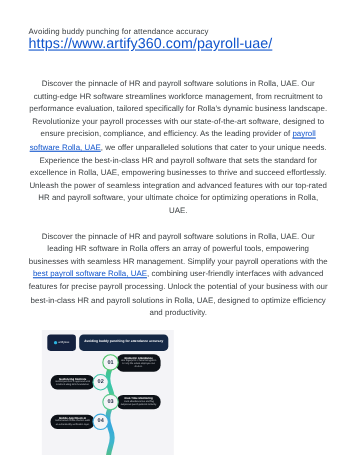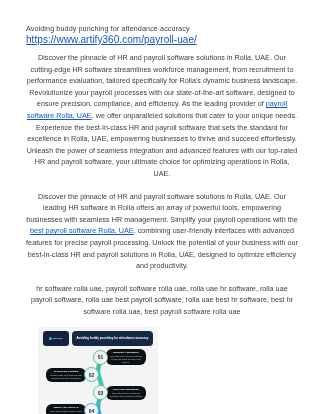--- a/index.html
+++ b/index.html
@@ -22,25 +22,25 @@
     padding: 24px 22px 0 26px;
   }
   .doc-title {
     font-size: 7.2px;
     line-height: 10px;
     color: #3c4043;
     letter-spacing: 0.1px;
     margin: 0 0 1px 0;
   }
   .doc-url {
-    font-size: 10px;
+    font-size: 13px;
     line-height: 10px;
     color: #1155cc;
     letter-spacing: 0.05px;
-    margin: 0 0 7px 0;
+    margin: 0 0 25px 0;
     display: block;
     word-break: break-all;
   }
   p.body-par {
     font-size: 7.2px;
     line-height: 11.6px;
     color: #3c4043;
     margin: 0 0 11px 0;
     text-align: center;
     letter-spacing: 0.02px;
@@ -178,21 +178,20 @@
 
 <div class="page">
 
   <div class="doc-title">Avoiding buddy punching for attendance accuracy</div>
   <a class="doc-url" href="#">https://www.artify360.com/payroll-uae/</a>
 
   <p class="body-par"><span>Discover the pinnacle of HR and payroll software solutions in Rolla, UAE. Our cutting-edge HR software streamlines workforce management, from recruitment to performance evaluation, tailored specifically for Rolla's dynamic business landscape. Revolutionize your payroll processes with our state-of-the-art software, designed to ensure precision, compliance, and efficiency. As the leading provider of </span><a class="inline-link" href="#">payroll software Rolla, UAE</a><span>, we offer unparalleled solutions that cater to your unique needs. Experience the best-in-class HR and payroll software that sets the standard for excellence in Rolla, UAE, empowering businesses to thrive and succeed effortlessly. Unleash the power of seamless integration and advanced features with our top-rated HR and payroll software, your ultimate choice for optimizing operations in Rolla, UAE.</span></p>
 
   <p class="body-par"><span>Discover the pinnacle of HR and payroll software solutions in Rolla, UAE. Our leading HR software in Rolla offers an array of powerful tools, empowering businesses with seamless HR management. Simplify your payroll operations with the </span><a class="inline-link" href="#">best payroll software Rolla, UAE</a><span>, combining user-friendly interfaces with advanced features for precise payroll processing. Unlock the potential of your business with our best-in-class HR and payroll solutions in Rolla, UAE, designed to optimize efficiency and productivity.</span></p>
 
-  <p class="body-par">hr software rolla uae, payroll software rolla uae, rolla uae hr software, rolla uae payroll software, rolla uae best payroll software, rolla uae best hr software, best hr software rolla uae, best payroll software rolla uae</p>
 
   <div class="info-wrap">
     <div class="infographic">
 
       <div class="ig-header">
         <div class="ig-logo">
           <span class="lg-dot"></span>
           <span class="lg-txt">artify360</span>
         </div>
         <div class="ig-title">

